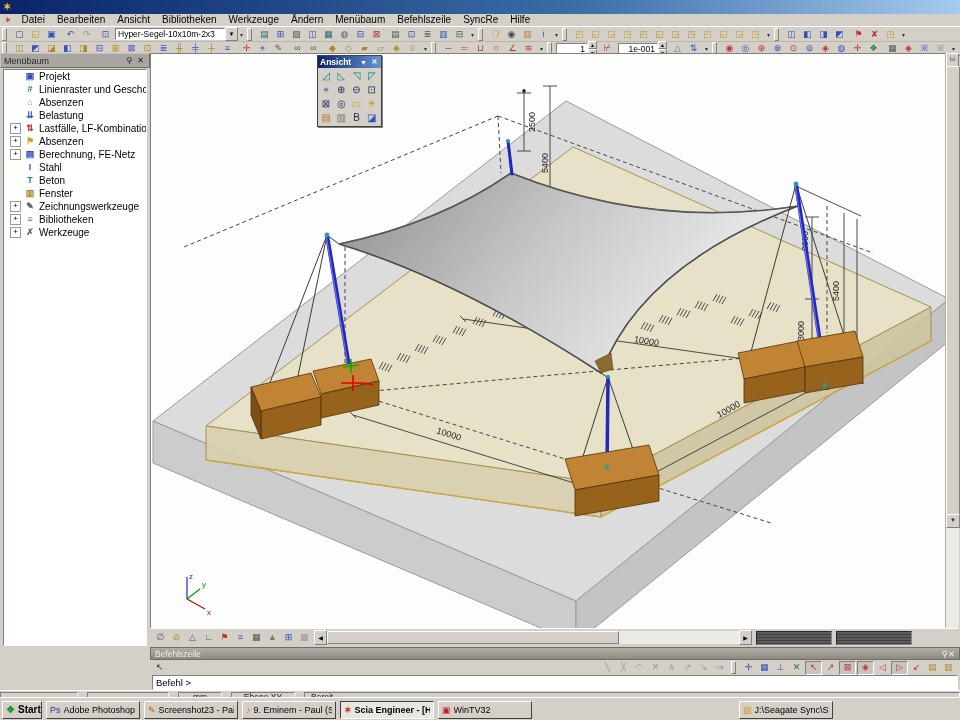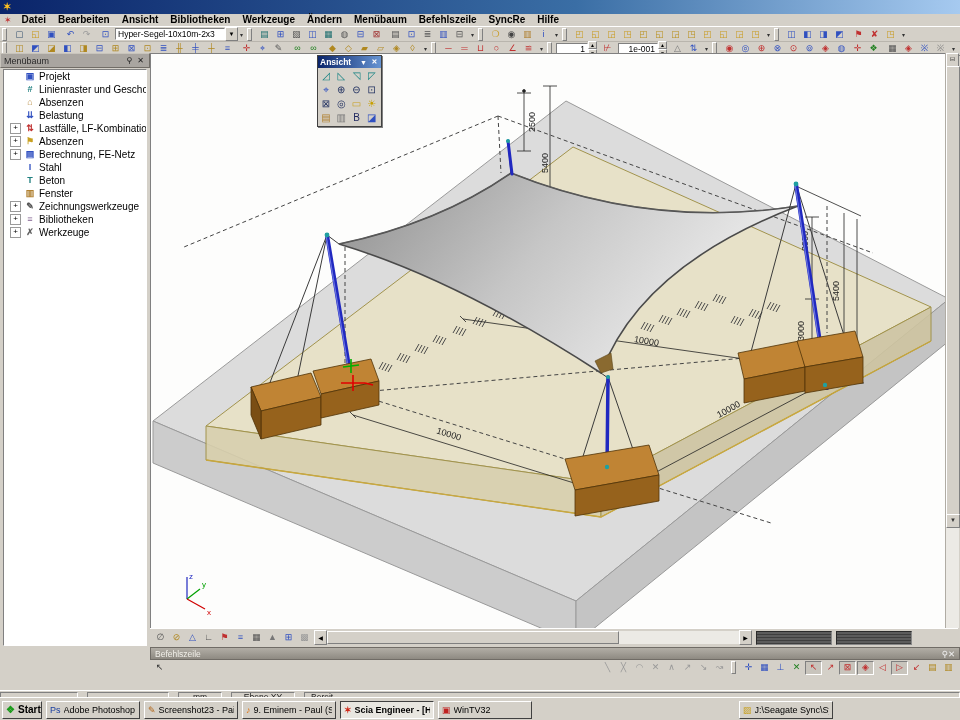--- a/index.html
+++ b/index.html
@@ -5,21 +5,21 @@
   html,body{margin:0;padding:0;}
   body{width:960px;height:720px;overflow:hidden;font-family:"Liberation Sans",sans-serif;
        background:#D4D0C8;-webkit-font-smoothing:none;}
   .screen{position:relative;width:960px;height:720px;background:#D4D0C8;}
   .titlebar{height:14px;background:linear-gradient(90deg,#0A246A,#3A6EA5 60%,#A6CAF0);
     color:#fff;font-size:10px;font-weight:bold;display:flex;align-items:center;padding:0 3px;gap:4px;}
   .titlebar .appico{color:#FFC020;font-size:10px;line-height:1;}
   .menubar{height:12px;display:flex;align-items:center;font-size:10px;gap:0;padding-left:2px;
     border-bottom:1px solid #fff;}
   .menubar .docico{color:#c03030;font-size:9px;margin:0 4px 0 2px;}
-  .menubar .mitem{padding:0 6px;height:12px;line-height:12px;color:#000;font-weight:bold;}
+  .menubar .mitem{padding:0 6px;height:12px;line-height:12px;color:#000;}
   .tb{display:flex;align-items:center;background:#D4D0C8;}
   .tb1{height:14px;border-bottom:1px solid #b9b5ad;}
   .tb2{height:13px;border-bottom:1px solid #808080;}
   .grip{width:3px;height:11px;border:1px solid;border-color:#fff #808080 #808080 #fff;margin:0 3px 0 2px;flex:none;}
   .grp{display:flex;align-items:center;gap:1px;padding:0 2px;flex:none;}
   .ti{width:15px;height:12px;display:flex;align-items:center;justify-content:center;
       font-size:9px;line-height:1;overflow:hidden;flex:none;background:#D4D0C8;}
   .ti.down{border:1px solid;border-color:#808080 #fff #fff #808080;background:#c8c4bc;}
   .ovf{width:7px;font-size:6px;color:#333;text-align:center;flex:none;}
   .combo{display:flex;align-items:center;flex:none;}
@@ -633,20 +633,21 @@
           <span class="ti" style="color: rgb(192, 48, 48);">↗</span>
           <span class="ti down" style="color: rgb(192, 48, 48);">⊠</span>
           <span class="ti down" style="color: rgb(192, 48, 48);">◈</span>
           <span class="ti" style="color: rgb(192, 48, 48);">◁</span>
           <span class="ti down" style="color: rgb(192, 48, 48);">▷</span>
           <span class="ti" style="color: rgb(192, 48, 48);">↙</span>
           <span class="ti" style="color: rgb(176, 136, 32);">▤</span>
           <span class="ti" style="color: rgb(176, 136, 32);">▥</span>
         </span>
     </div>
+    <div class="cmdinput">Befehl &gt;</div>
   </div>
 
   <div class="statusbar">
 
       <span class="scell" style="width: 76px;"></span>
 
       <span class="scell" style="width: 80px;"></span>
 
       <span class="scell" style="width: 42px;">mm</span>
 

